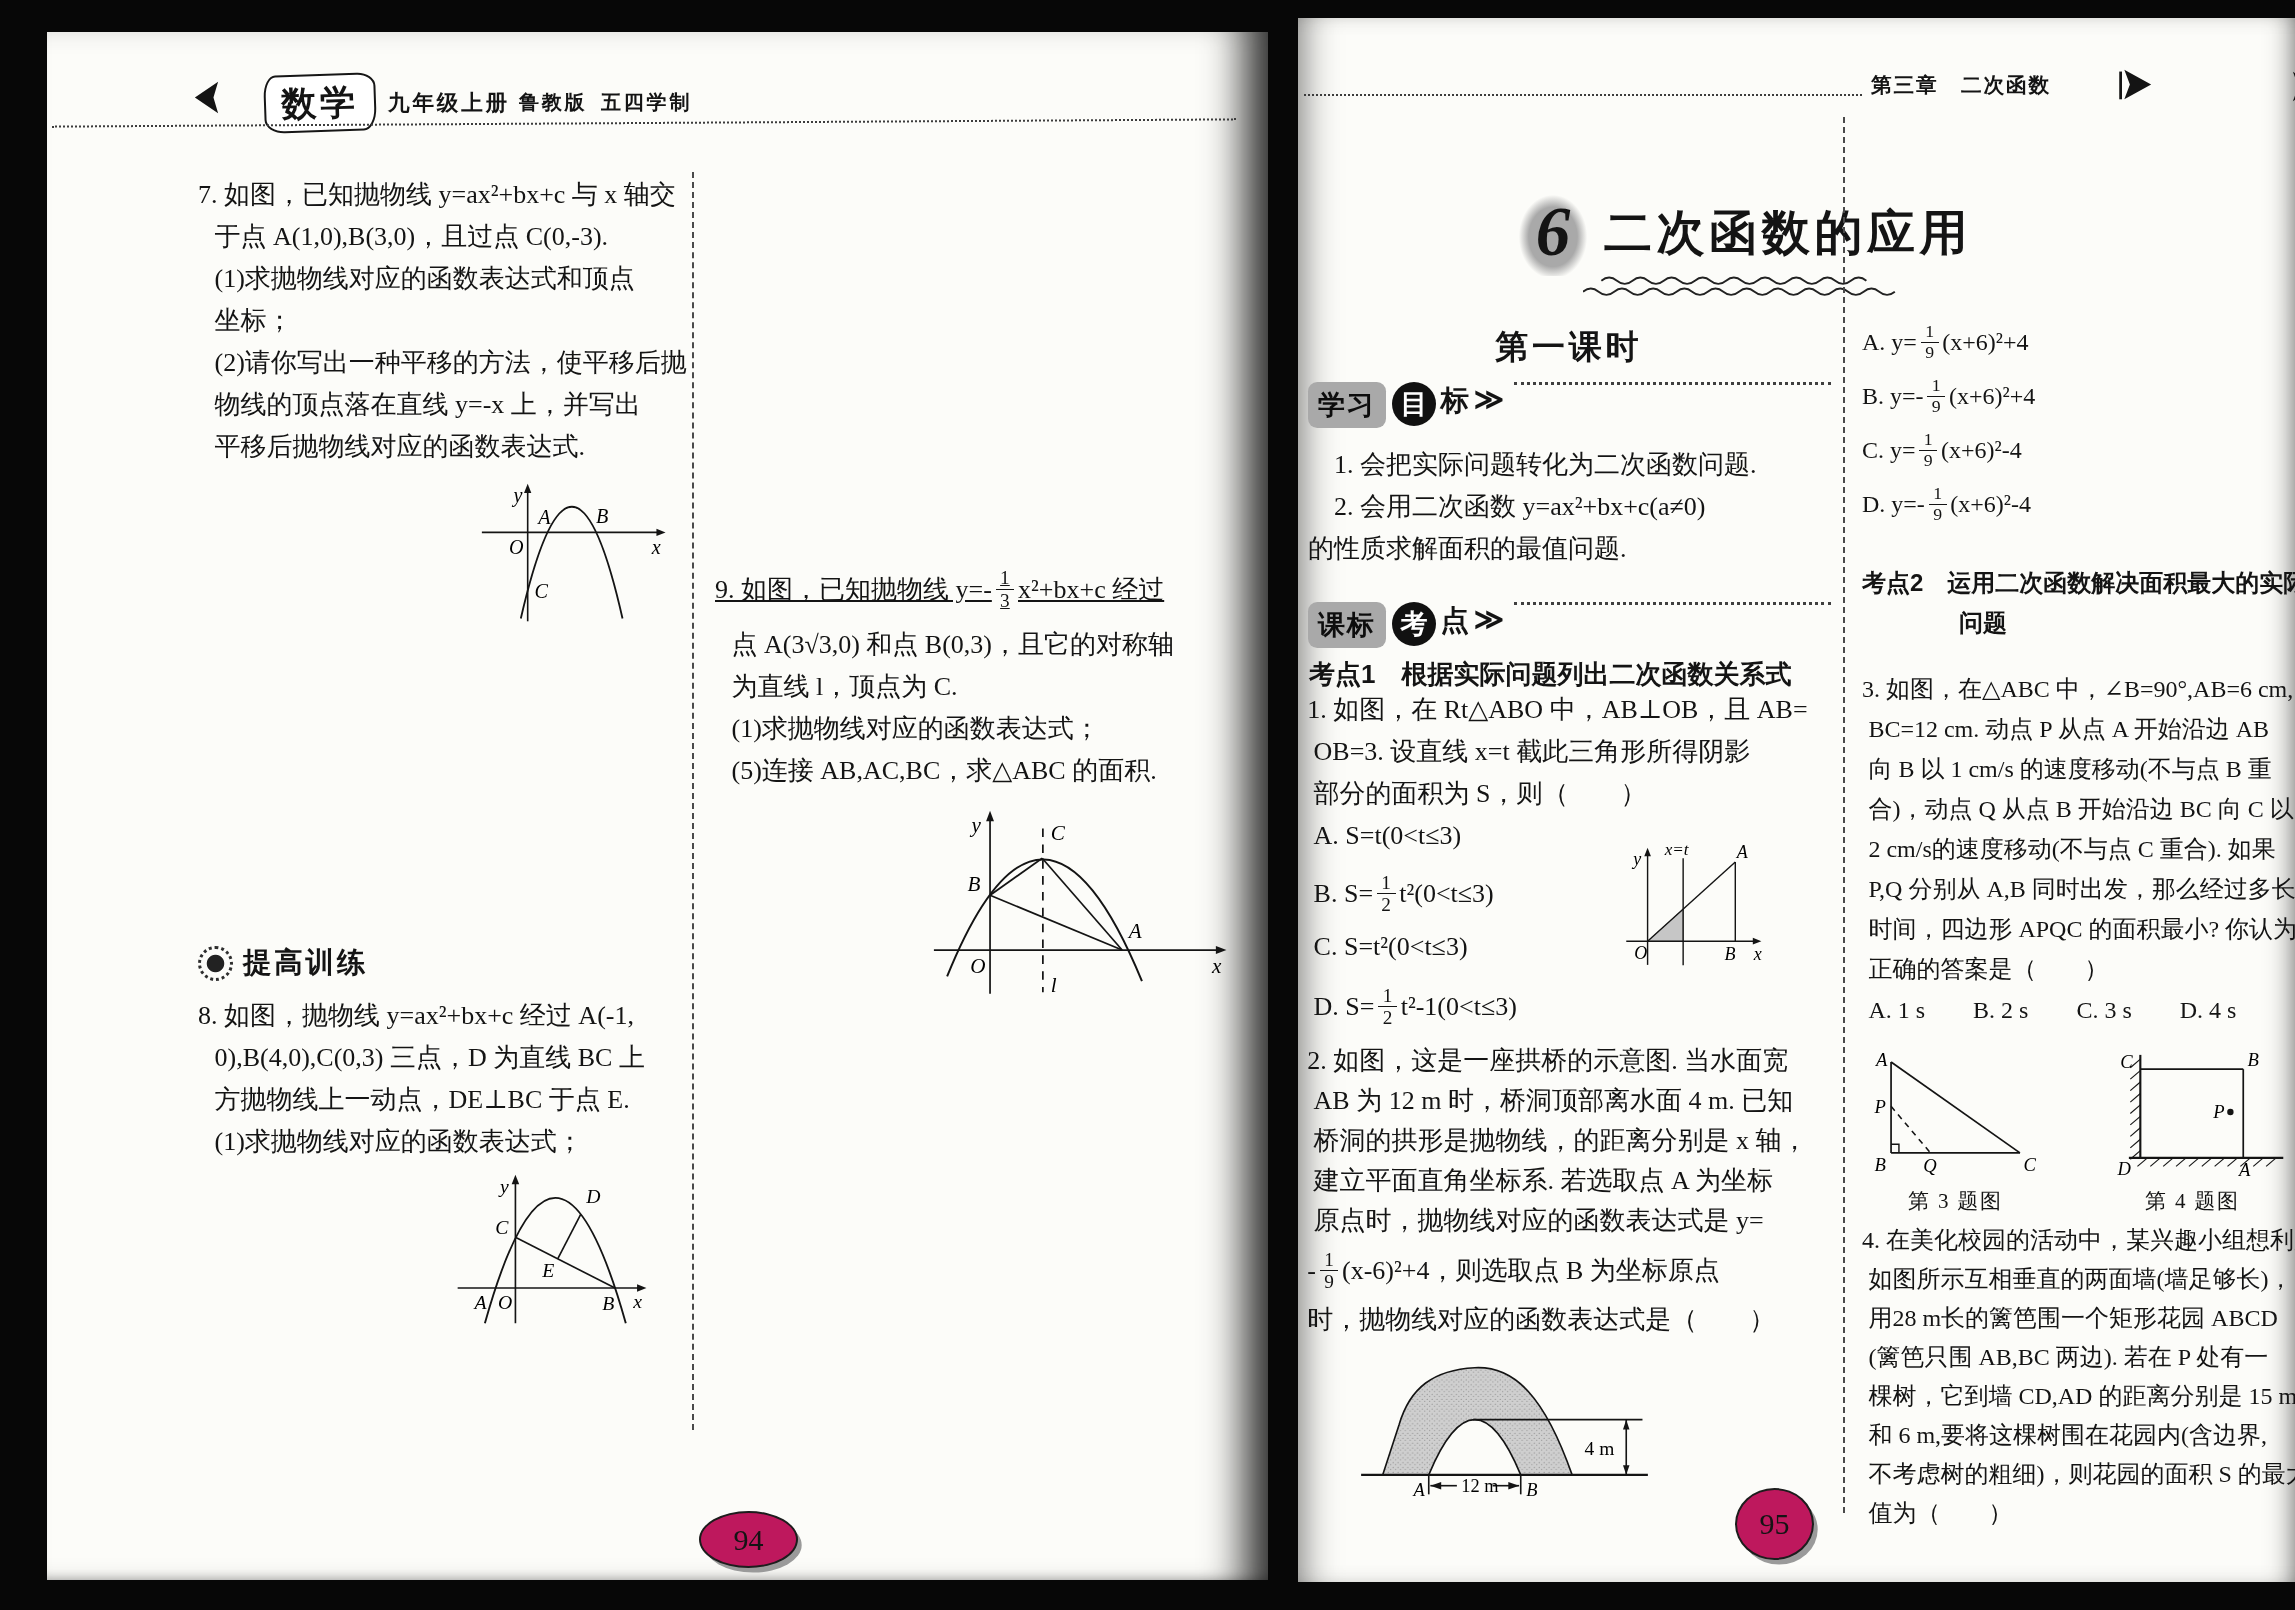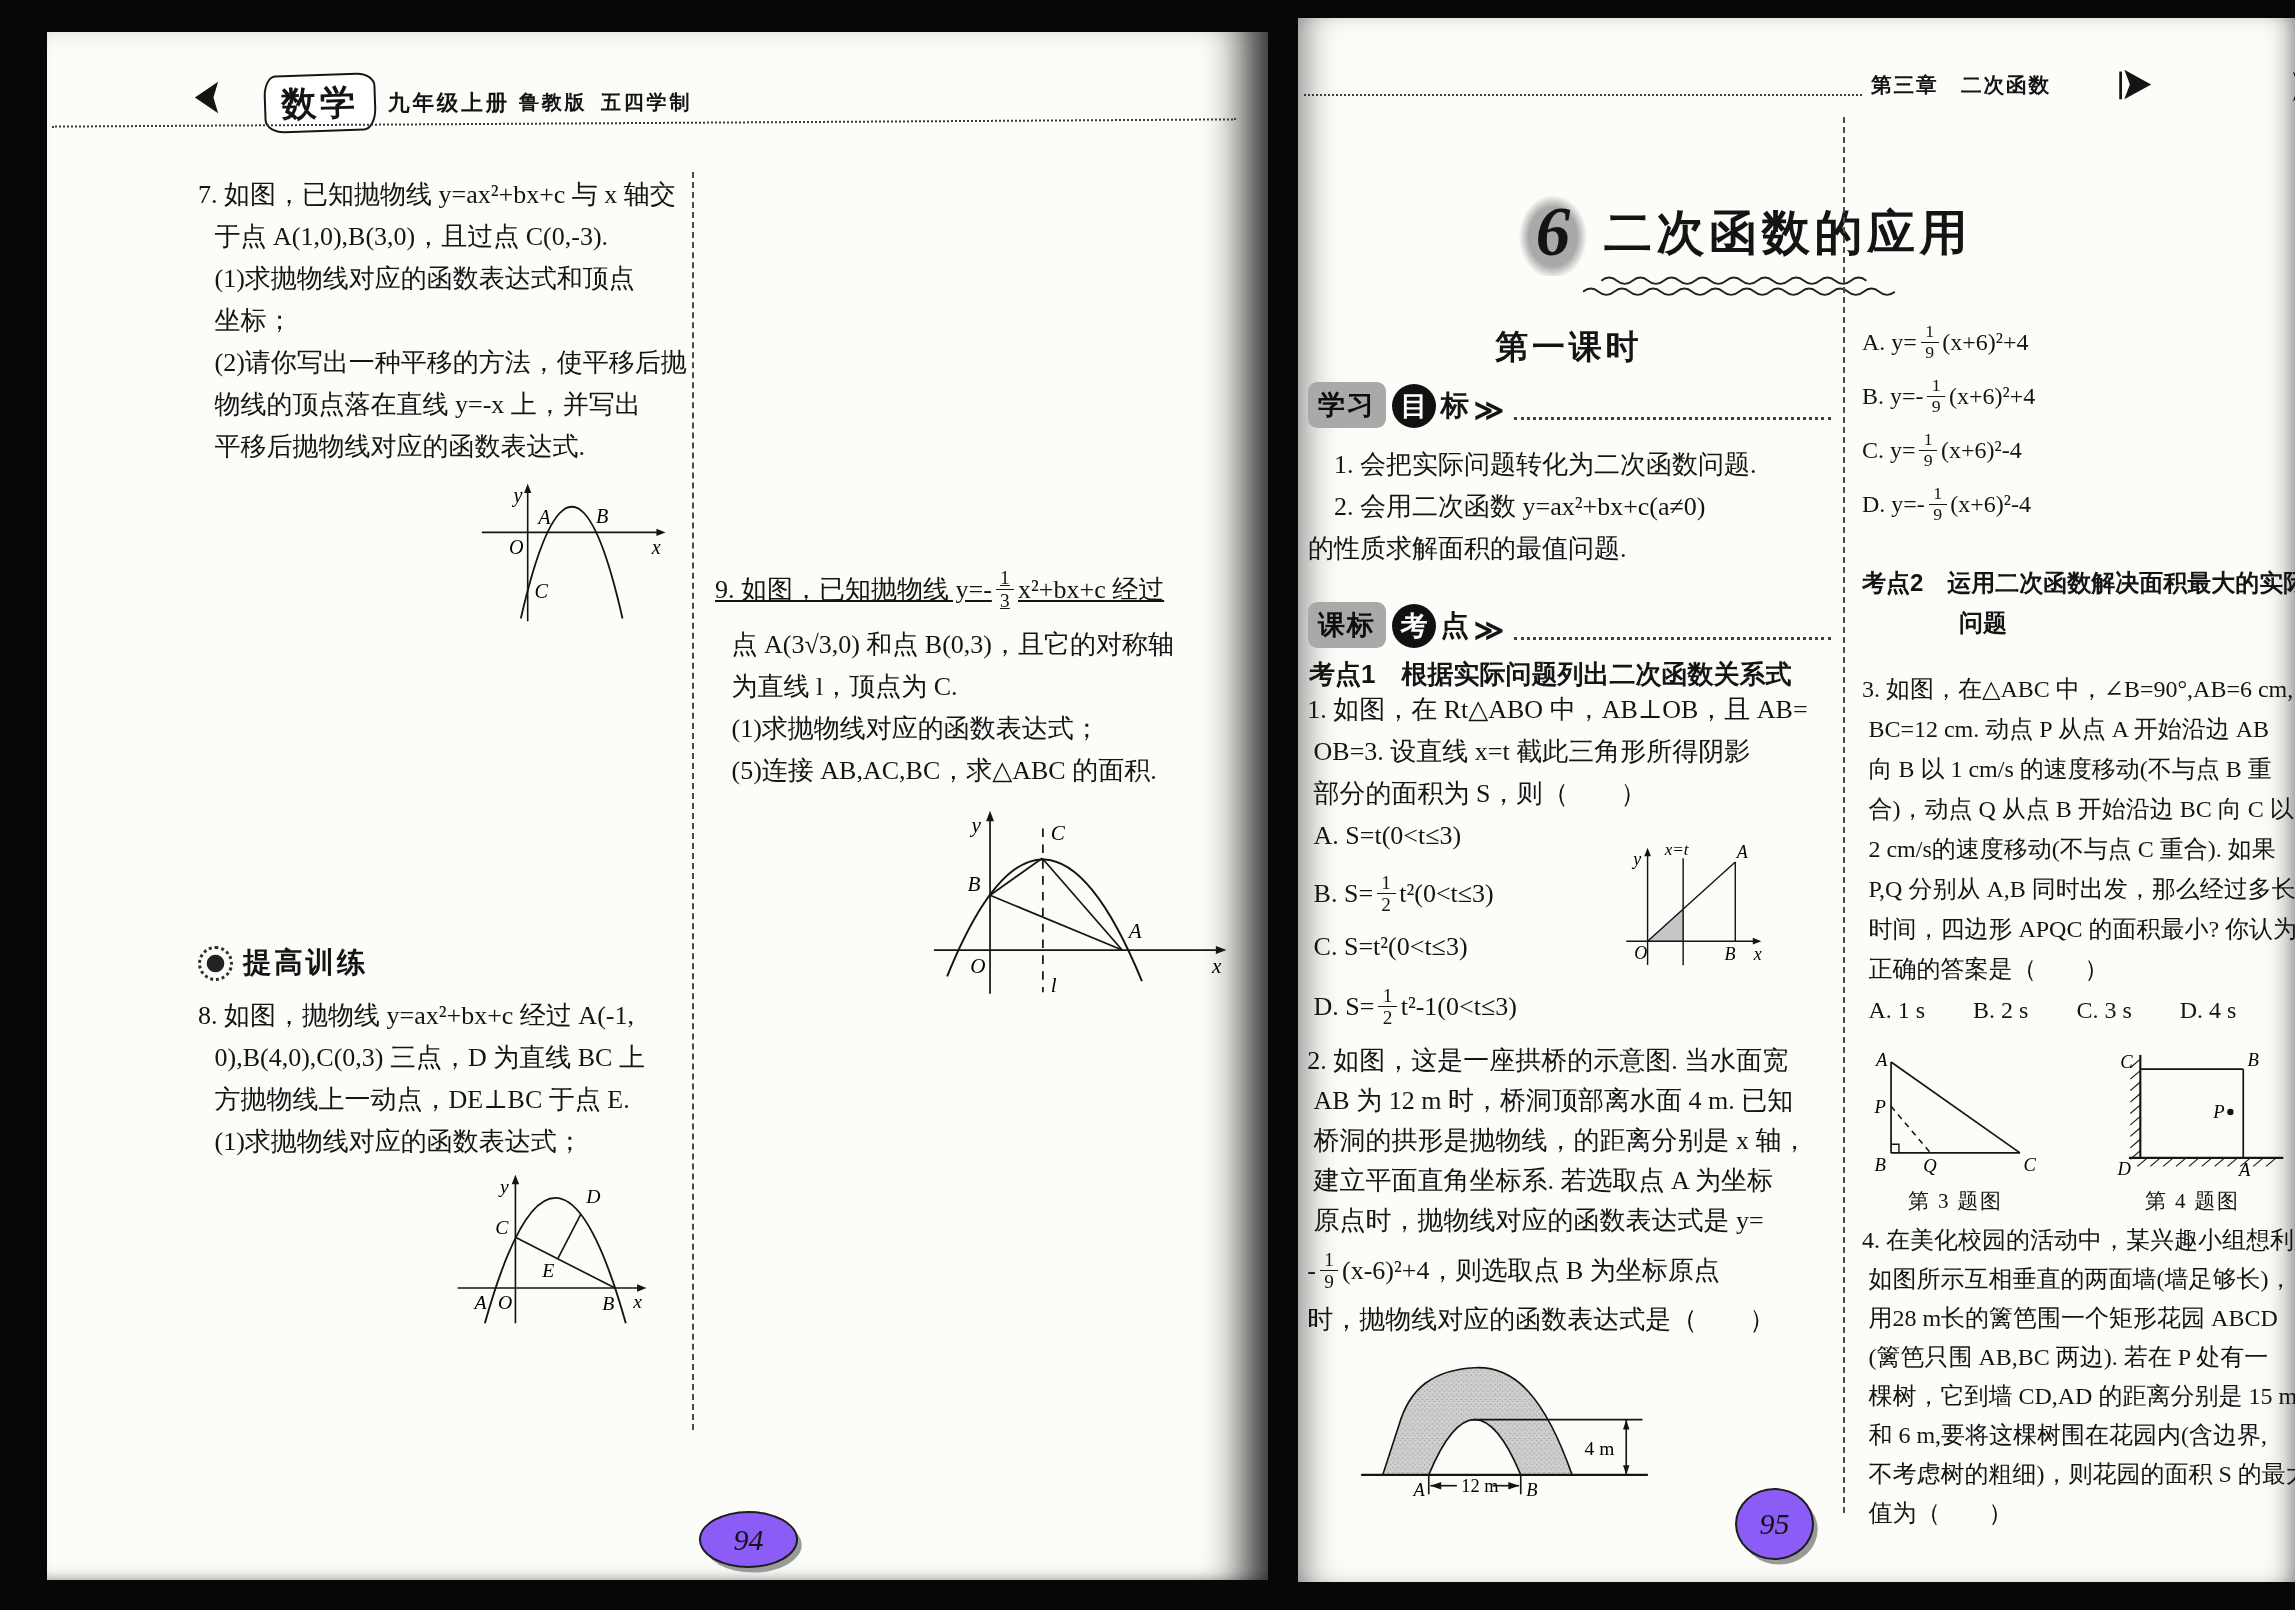--- a/index.html
+++ b/index.html
@@ -18,37 +18,37 @@
   .frac-line.first{margin-left:-16.5px;text-indent:0;text-decoration:underline;}
   .frac{display:inline-flex;flex-direction:column;align-items:center;font-size:0.74em;line-height:1.12;margin:0 3.7px;}
   .frac .fn{display:block;padding:0 4.6px;border-bottom:1.8px solid #141414;}
   .frac .fd{display:block;padding:0 4.6px;}
   .vdash{position:absolute;border-left:2.3px dashed #4a4a4a;}
   .dotrule{position:absolute;border-top:2.8px dotted #3c3c3c;}
   
   .flag{position:absolute;border:2.3px solid #161616;border-radius:12px 18.4px 13px 20px / 21px 13.8px 22px 13.8px;
         display:flex;align-items:center;justify-content:center;transform:rotate(-2deg);background:#fff;}
   .hmeta{position:absolute;font-weight:bold;letter-spacing:2.8px;}
-  .badge-row{display:flex;align-items:flex-end;}
+  .badge-row{display:flex;align-items:flex-start;}
   .badge-box{background:#a9a9a9;color:#0d0d0d;font-weight:bold;font-size:27px;
              font-family:"Liberation Sans",sans-serif;padding:4.6px 10px;border-radius:9.2px;letter-spacing:1.8px;}
   .badge-circle{width:44px;height:44px;background:#111;color:#fff;border-radius:50%;display:flex;
                 align-items:center;justify-content:center;font-size:27px;font-weight:bold;
                 font-family:"Liberation Sans",sans-serif;margin:0 2.8px 0 6.4px;}
   .badge-char{font-size:28.5px;font-weight:bold;font-family:"Liberation Sans",sans-serif;margin:0 3.7px 2.8px 1.8px;}
   .badge-arrows{font-size:29px;font-weight:bold;margin:0 4.6px 0.9px 0.9px;letter-spacing:-2.8px;}
   .badge-dots{flex:1;border-bottom:3.2px dotted #3f3f3f;margin:0 0 7.3px 8.3px;}
   .improve-row{display:flex;align-items:center;font-family:"Liberation Sans",sans-serif;}
   .improve-icon{width:29px;height:29px;border:3.2px dotted #2e2e2e;border-radius:50%;margin-right:10px;
                 background:radial-gradient(circle at 50% 50%, #222 0 8.3px, transparent 9.2px);}
   .improve-text{font-size:28.5px;font-weight:bold;letter-spacing:2.8px;}
   .kd{font-family:"Liberation Sans",sans-serif;font-weight:bold;font-size:26px;white-space:nowrap;}
   .opt-row{display:flex;align-items:center;font-size:24px;white-space:nowrap;}
   .pagenum{position:absolute;border:2.3px solid #1d1d1d;display:flex;align-items:center;justify-content:center;
-           font-size:30px;background:#8b5cf6;box-shadow:4.6px 5.5px 0 -0.9px #9a9a9a;font-style:italic;}
+           font-size:30px;background:#be185d;box-shadow:4.6px 5.5px 0 -0.9px #9a9a9a;}
   .caption{font-size:21px;text-align:center;margin-top:6.4px;letter-spacing:1.8px;}
   svg text{font-family:"Liberation Serif","DejaVu Serif",serif;}
   .figwrap{display:block;}
 </style>
 </head>
 <body>
 
 <div class="page" id="pageL">
 
   <svg style="position:absolute;left:146px;top:46px" width="27" height="39" viewBox="0 0 58 84">

